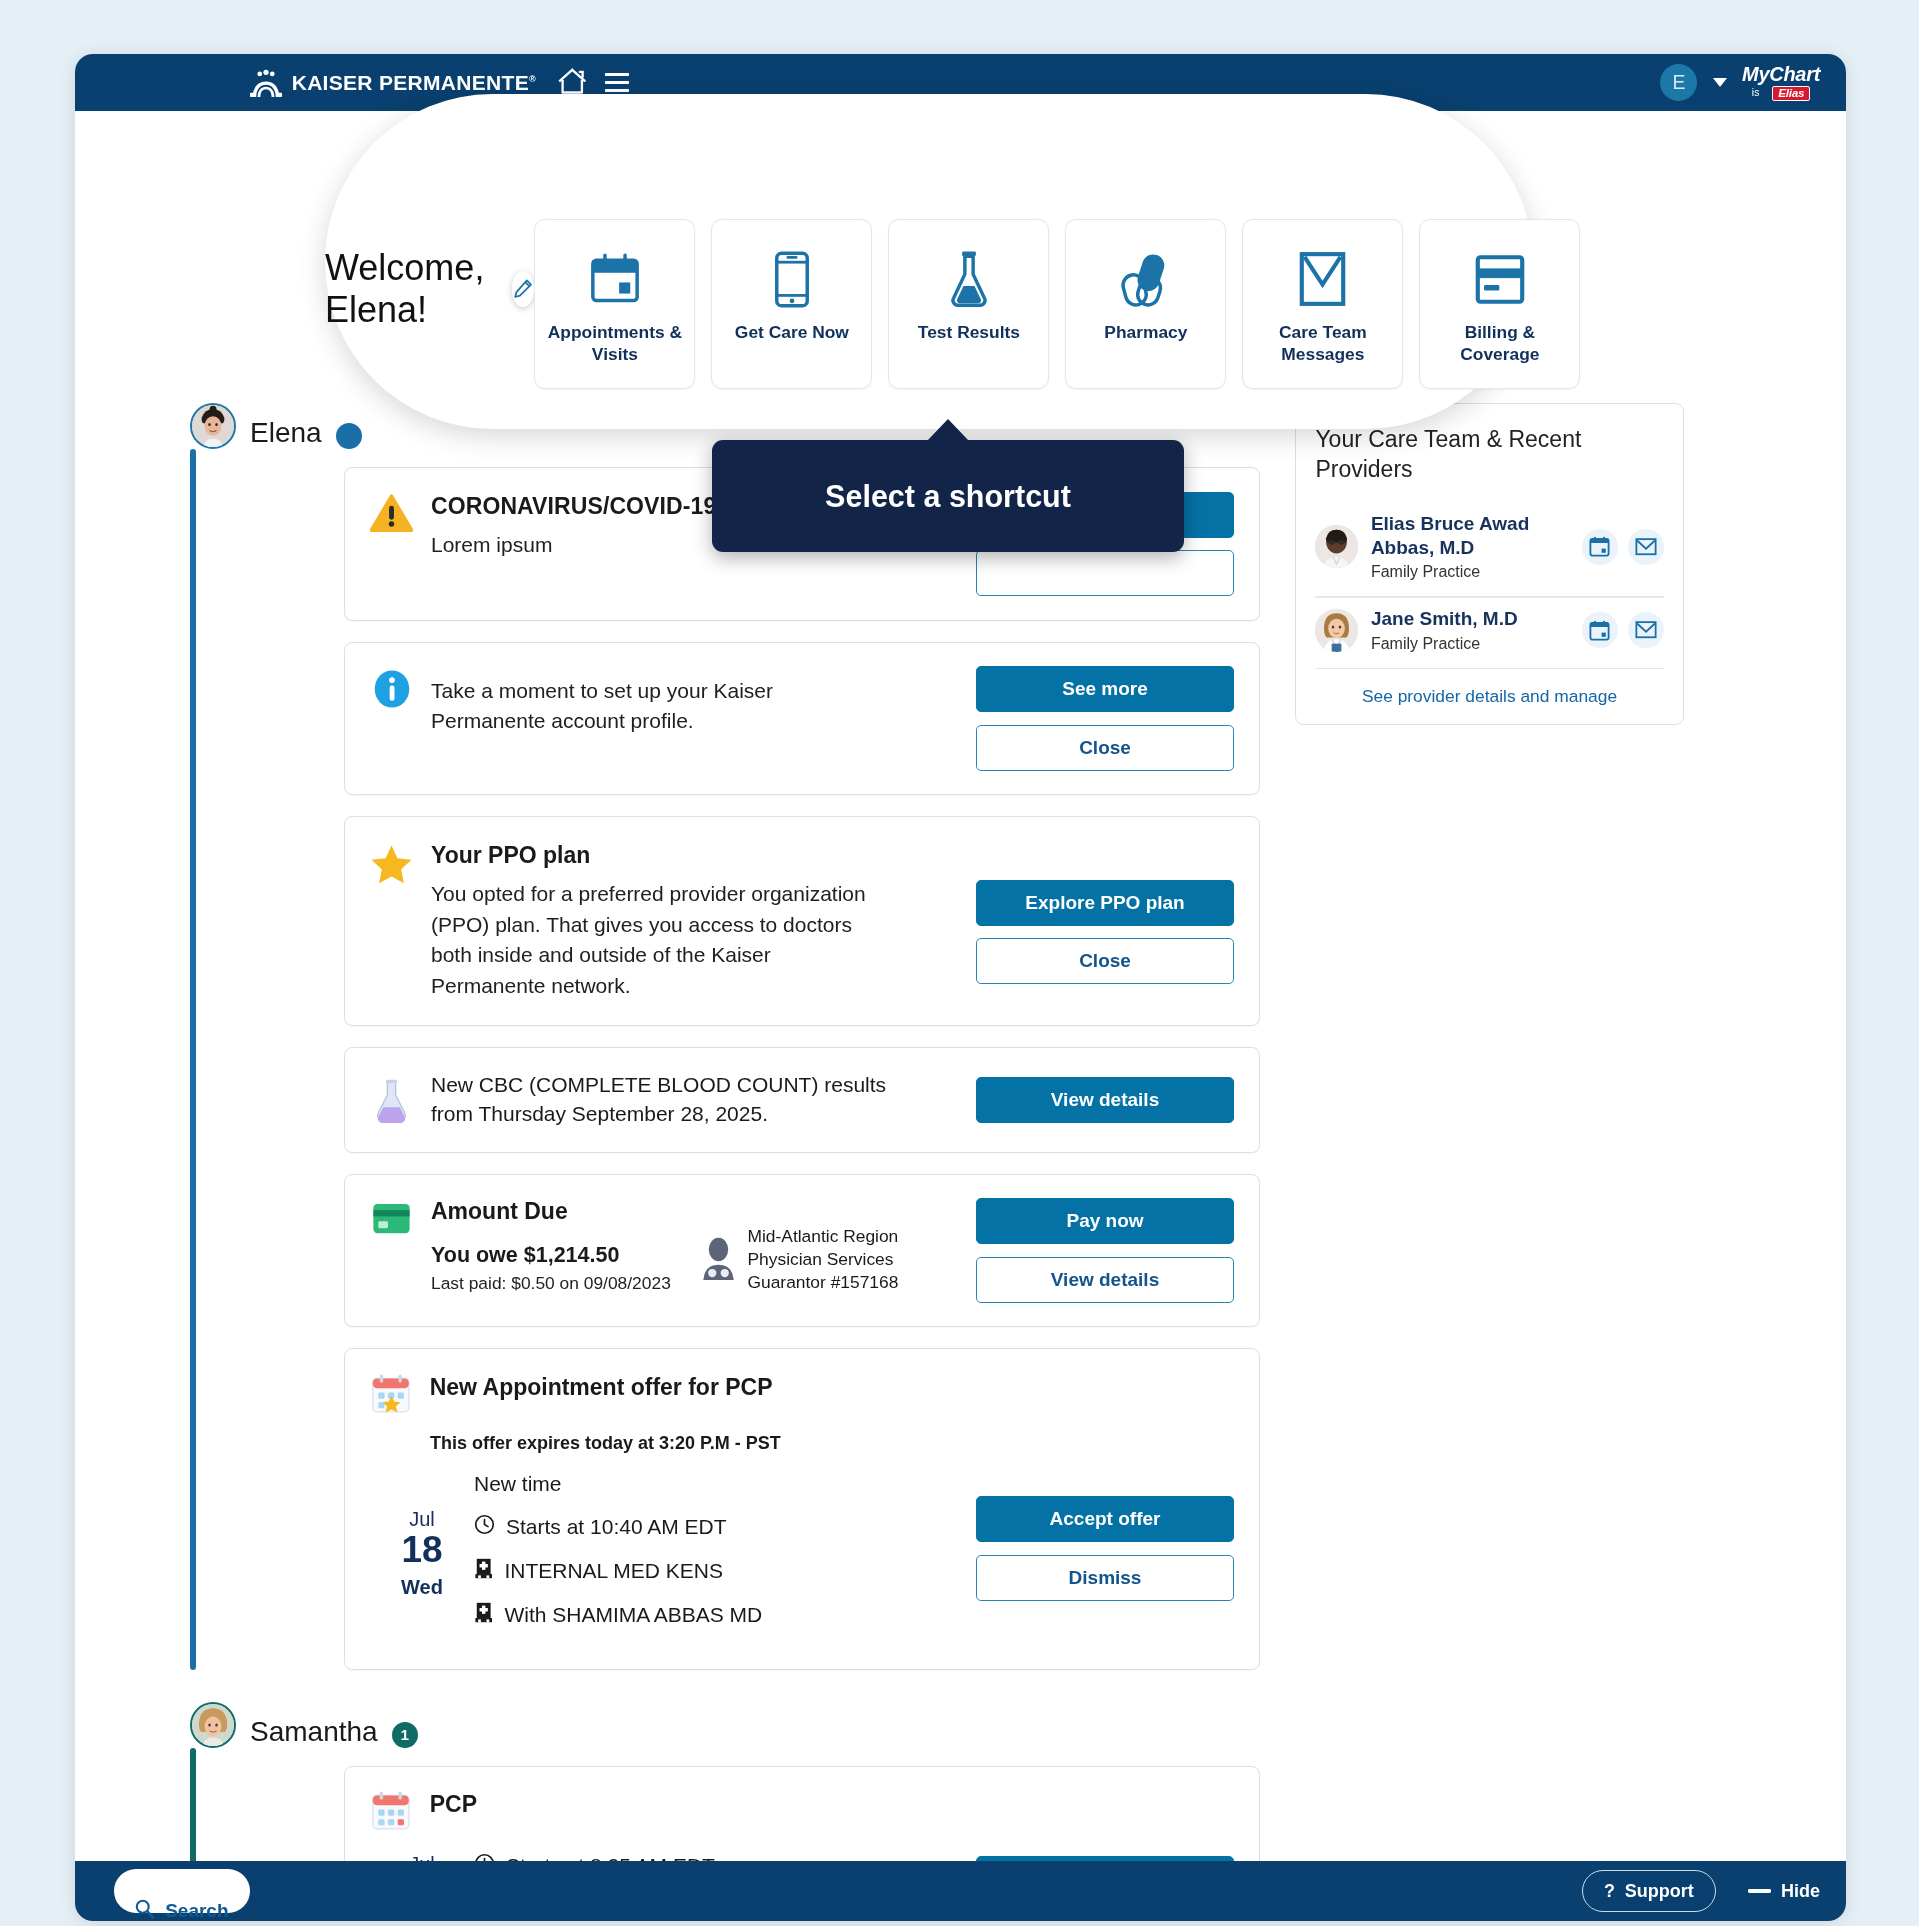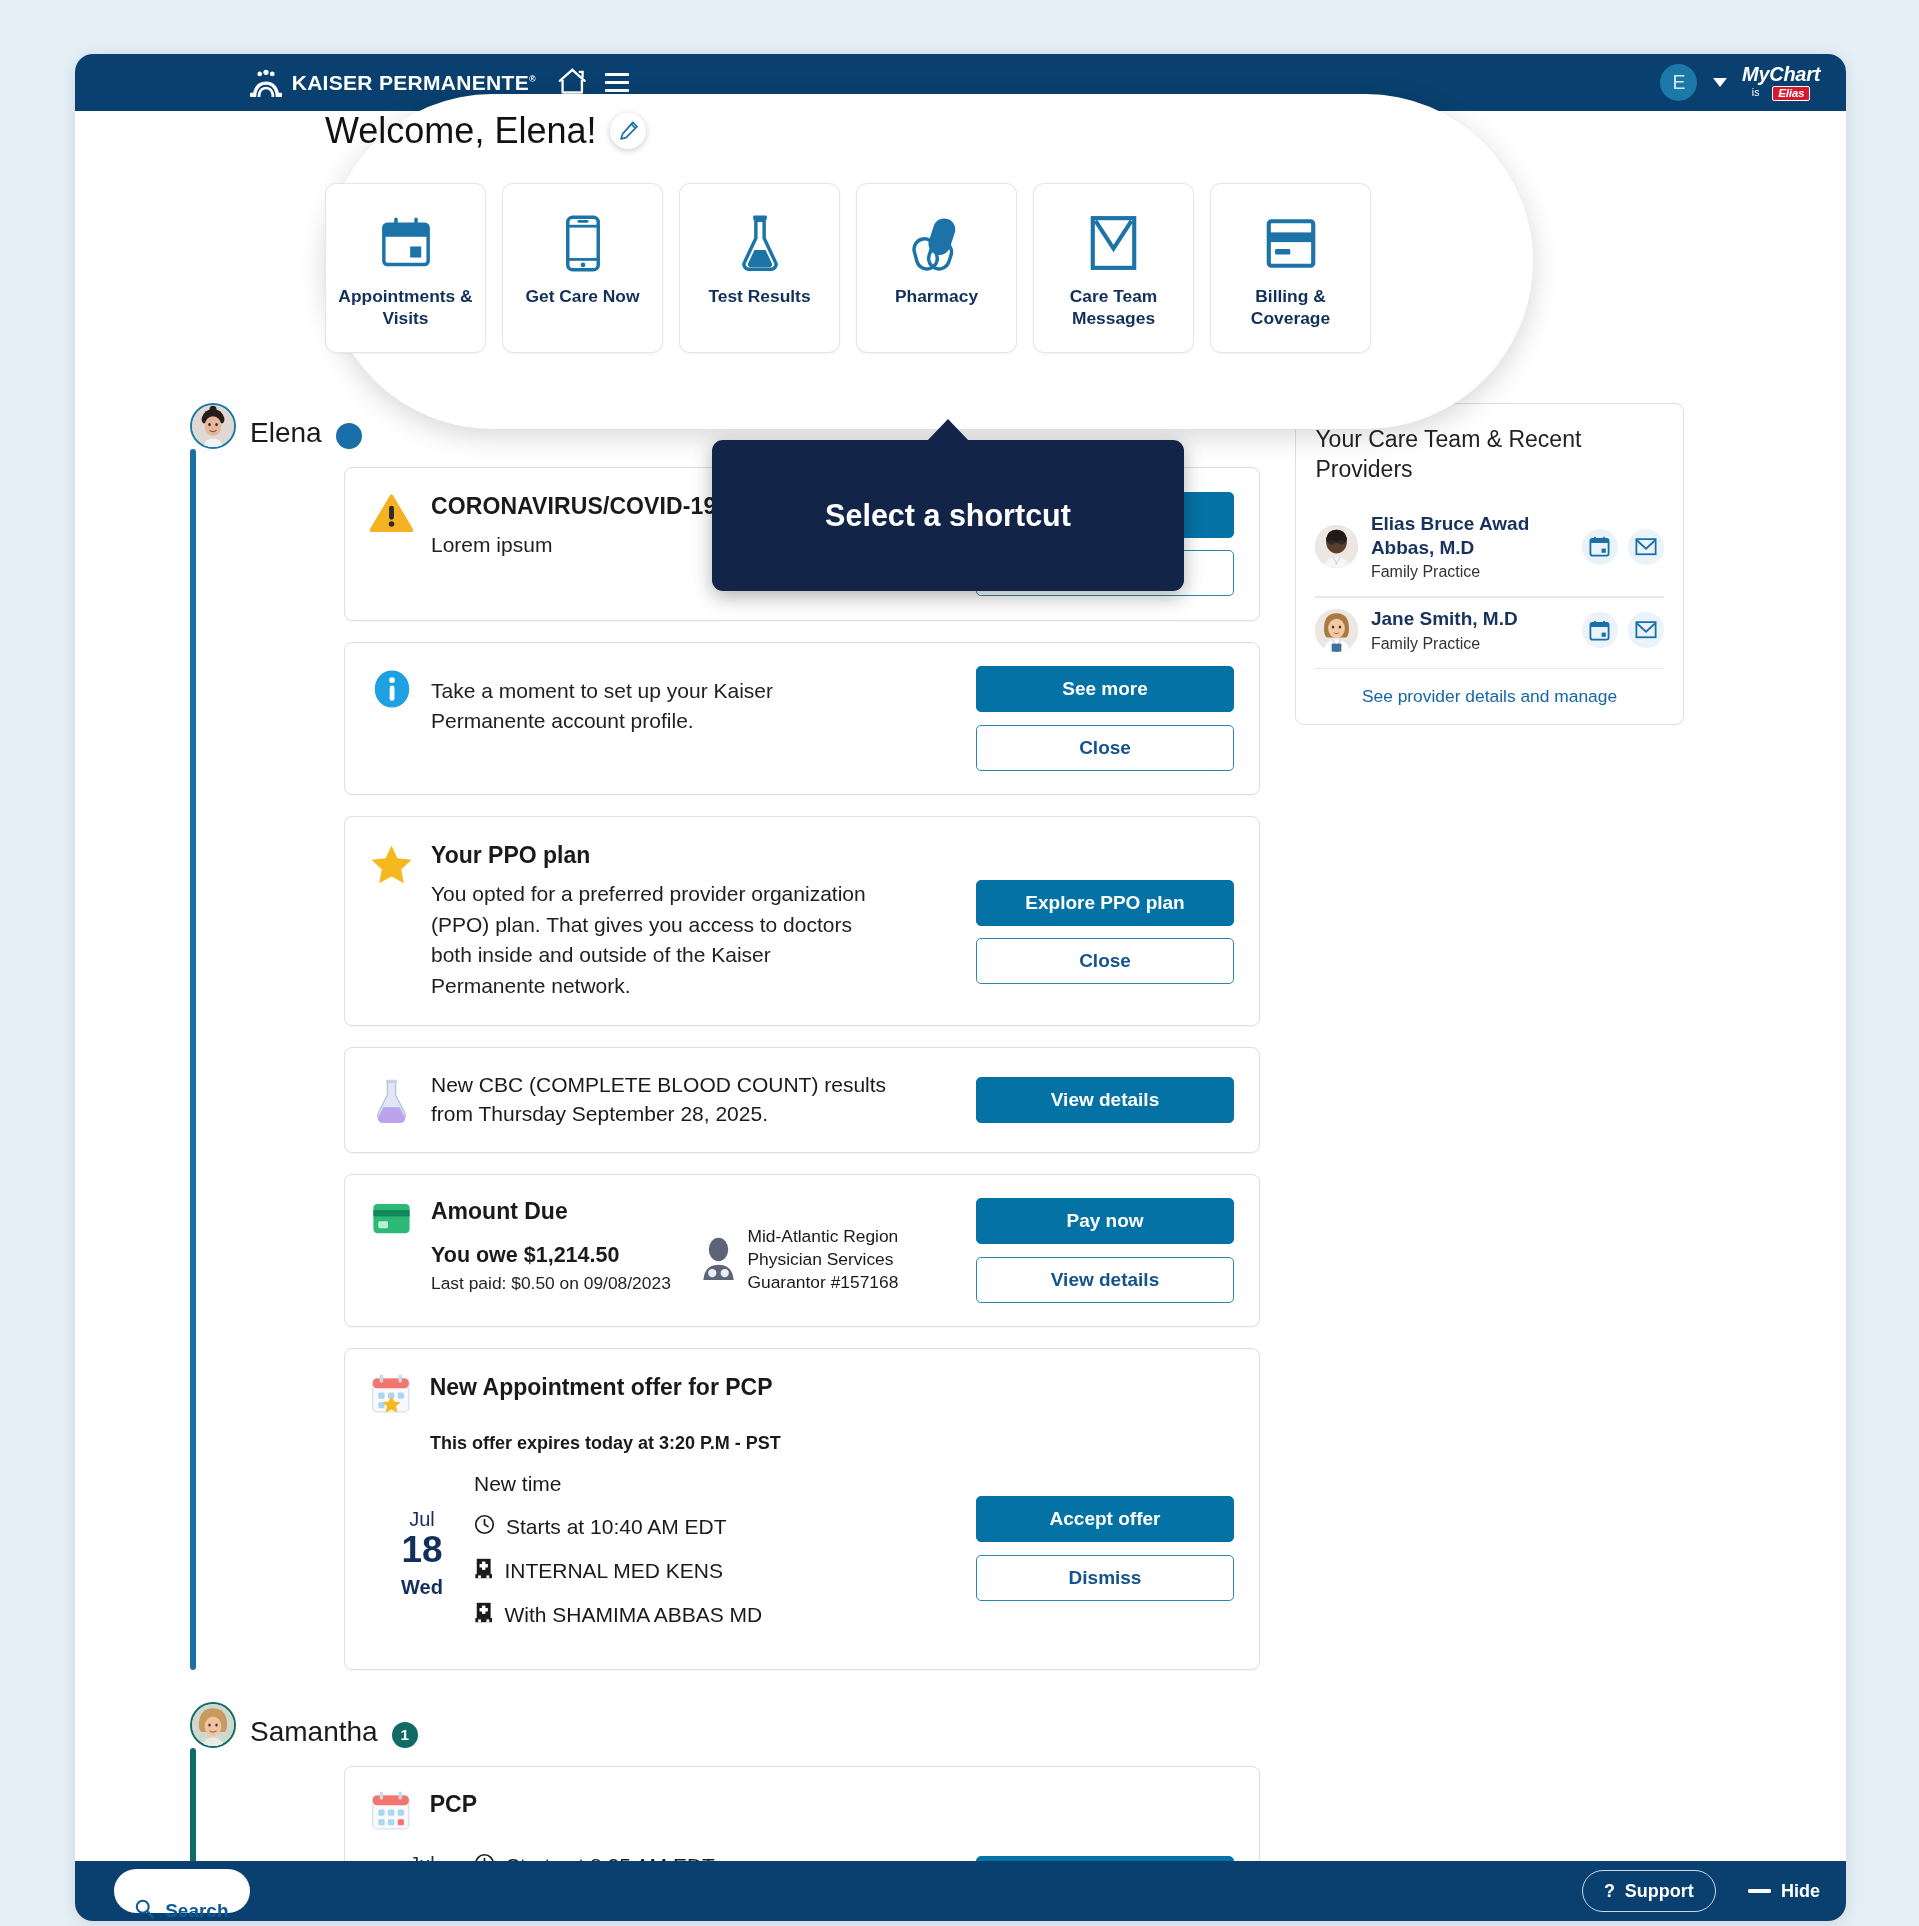--- a/index.html
+++ b/index.html
@@ -61,22 +61,22 @@
   }
 
   
   .welcome-bubble {
     position:absolute; left:250px; top:40px;
     width:1208px; height:335px;
     background:#ffffff;
     border-radius:174px;
     box-shadow: 0 7px 28px rgba(0,0,0,.16);
     z-index: 40;
-    display:flex; flex-direction:column; align-items:flex-start;
-    padding-top:16px;
+    display:flex; flex-direction:row; align-items:center;
+    padding-top:54px;
   }
   .welcome-title-row { display:flex; align-items:center; gap:14px; }
   .welcome-title { font-size:36px; color:#111; font-weight:400; }
   .edit-pencil {
     width:36px;height:36px;border-radius:50%;background:#fff;
     box-shadow:0 1.4px 6.2px rgba(0,0,0,.22);
     display:flex;align-items:center;justify-content:center;cursor:pointer;
   }
   .tiles { display:flex; gap:16px; margin-top:30.5px; }
   .tile {
@@ -186,21 +186,21 @@
   }
   .panel-div { height:1.4px; background:#e6e8ea; }
   .panel-link {
     display:block; text-align:center; font-size:17.4px; color:#1466a8;
     padding-top:16.7px; cursor:pointer;
   }
 
   
   .tooltip {
     position:absolute; left:637px; top:386px;
-    width:472px; height:151px;
+    width:472px; height:112px;
     background:#122447; border-radius:11px;
     display:flex; align-items:center; justify-content:center;
     z-index:60;
     box-shadow:0 5.6px 19.4px rgba(0,0,0,.3);
   }
   .tooltip-text { color:#fff; font-size:30.5px; font-weight:700; }
   .tooltip-arrow {
     position:absolute; top:-21px; left:50%; transform:translateX(-50%);
     width:0;height:0;border-left:21px solid transparent;border-right:21px solid transparent;
     border-bottom:22px solid #122447;

